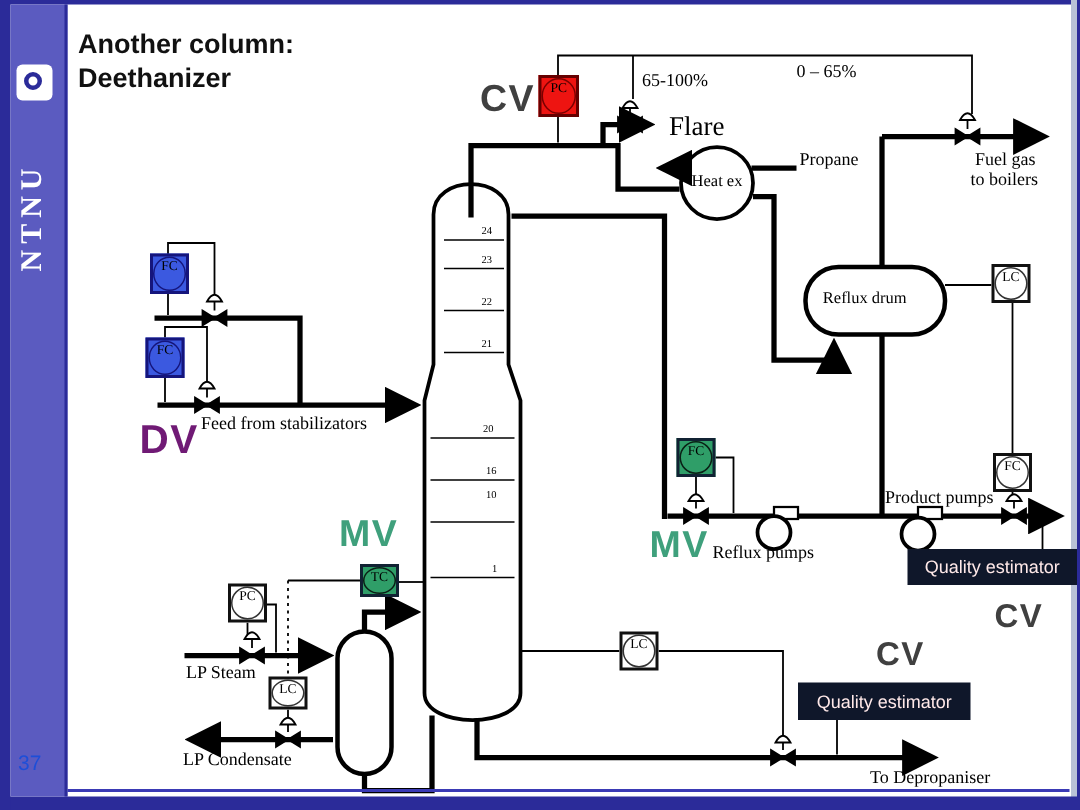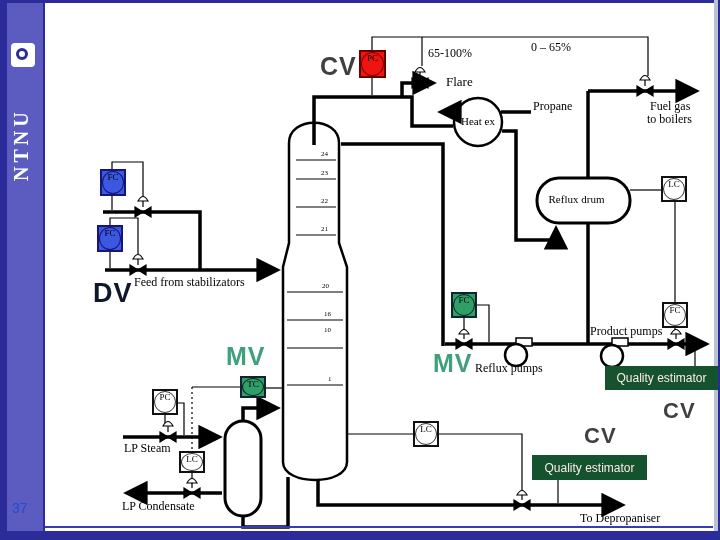--- a/index.html
+++ b/index.html
@@ -20,32 +20,32 @@
   .slide-number{position:absolute;left:12px;top:500px;color:#1d4ed8;font-family:"Liberation Sans",sans-serif;font-size:14px;}
   
   .title{position:absolute;left:52px;top:18px;font-family:"Liberation Sans",sans-serif;
          font-size:18px;font-weight:bold;color:#111;line-height:23px;}
   
   .lbl{position:absolute;font-size:12px;color:#000;white-space:nowrap;}
   .tray-num{position:absolute;font-size:7px;color:#000;}
   .big{font-family:"Liberation Sans",sans-serif;font-weight:bold;letter-spacing:1px;}
   .cv{color:#404040;}
   .mv{color:#3fa07c;}
-  .dv{color:#0f172a;}
+  .dv{color:#701a75;}
   
   .ctrl{position:absolute;width:26px;height:26px;box-sizing:border-box;border:2px solid #111;background:#fff;}
   .ctrl .circ{position:absolute;inset:0;border-radius:50%;border:1px solid rgba(0,0,0,.8);}
   .ctrl .lbl2{position:absolute;top:1px;left:0;width:100%;text-align:center;
               font-family:"Liberation Serif",serif;font-size:9px;color:#000;}
   .ctrl.red{background:#ee1411;border-color:#600;}
   .ctrl.red .circ{border-color:#7a0000;}
   .ctrl.blue{background:#3b59e0;border-color:#15157c;}
   .ctrl.blue .circ{border-color:#15157c;}
   .ctrl.green{background:#2f9e68;border-color:#123;}
-  .estimator{position:absolute;background:#14532d;color:#ffe9e9;font-family:"Liberation Sans",sans-serif;
+  .estimator{position:absolute;background:#0f172a;color:#ffe9e9;font-family:"Liberation Sans",sans-serif;
              font-size:12px;display:flex;align-items:center;justify-content:center;white-space:nowrap;}
   svg{position:absolute;left:0;top:0;}
 </style>
 </head>
 <body>
 
 <div id="slide">
 
   <svg width="720" height="540" viewBox="0 0 720 540">
     <defs>
@@ -182,31 +182,35 @@
   <div class="bottom-bar"></div>
   <div class="left-outer"></div>
   <div class="sidebar">
     <div class="logo-box" style="left:4px;">
       <div class="logo-circle"></div>
     </div>
     <div class="ntnu-text" style="left:3px;">NTNU</div>
   </div>
   <div class="slide-number">37</div>
 
+  <div class="title">
+    <div>Another column:</div>
+    <div>Deethanizer</div>
+  </div>
 
   <div class="lbl big cv" style="left:320px;top:52px;font-size:25px;">CV</div>
   <div class="lbl big mv" style="left:433px;top:349px;font-size:25px;">MV</div>
   <div class="lbl big mv" style="left:226px;top:342px;font-size:25px;">MV</div>
   <div class="lbl big dv" style="left:93px;top:278px;font-size:27px;">DV</div>
   <div class="lbl big cv" style="left:663px;top:398px;font-size:22px;">CV</div>
   <div class="lbl big cv" style="left:584px;top:423px;font-size:22px;">CV</div>
   <div class="lbl" style="left:428px;top:46px;">65-100%</div>
   <div class="lbl" style="left:531px;top:40px;">0 – 65%</div>
 
-  <div class="lbl" style="left:446px;top:74px;font-size:13px;">Flare</div>
+  <div class="lbl" style="left:446px;top:74px;font-size:18px;">Flare</div>
   <div class="lbl" style="left:533px;top:99px;">Propane</div>
   <div class="lbl" style="left:456px;top:115px;width:44px;text-align:center;font-size:11px;">Heat ex</div>
   <div class="lbl" style="left:650px;top:99px;">Fuel gas</div>
   <div class="lbl" style="left:647px;top:112px;">to boilers</div>
   <div class="lbl" style="left:540px;top:193px;width:73px;text-align:center;font-size:11px;">Reflux drum</div>
   <div class="lbl" style="left:475px;top:351px;margin-top:10px;">Reflux pumps</div>
   <div class="lbl" style="left:590px;top:324px;">Product pumps</div>
   <div class="lbl" style="left:134px;top:275px;">Feed from stabilizators</div>
   <div class="lbl" style="left:124px;top:441px;">LP Steam</div>
   <div class="lbl" style="left:122px;top:499px;">LP Condensate</div>

